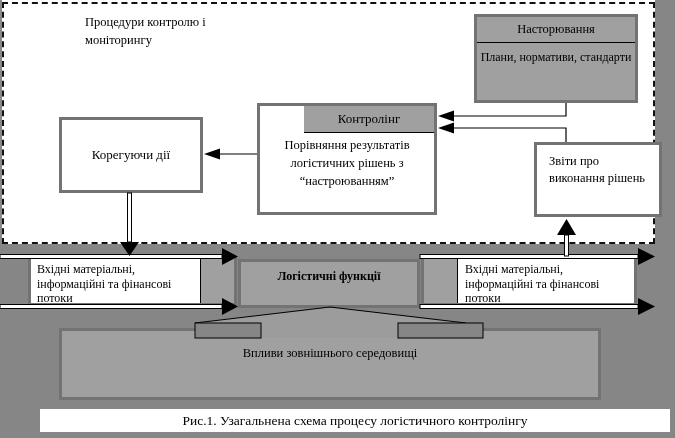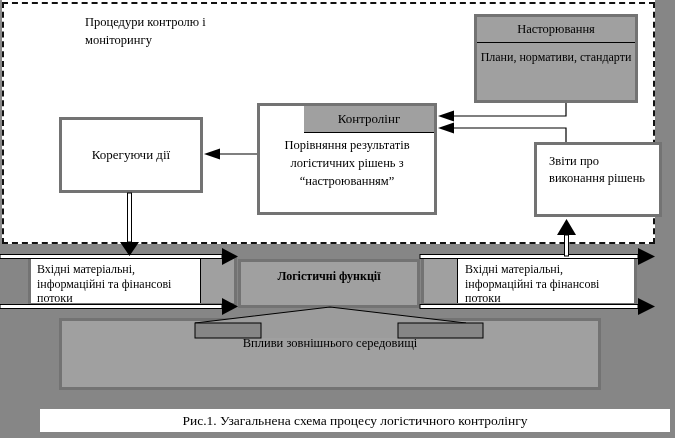--- a/index.html
+++ b/index.html
@@ -27,21 +27,21 @@
   #reports-box .inner{width:104px;}
   
   #left-flow-box{left:28px;top:256px;width:209px;height:50px;background:#fff;}
   #left-flow-gray{position:absolute;right:0;top:0;width:34px;height:100%;background:#a0a0a0;border-left:1px solid #000;box-sizing:border-box;}
   #left-flow-label{position:absolute;left:6px;top:3px;width:165px;font-size:12px;line-height:14.5px;}
   #center-flow-box{left:238px;top:259px;width:182px;height:49px;background:#a0a0a0;text-align:center;font-weight:bold;font-size:12px;padding-top:7px;}
   #right-flow-box{left:421px;top:256px;width:216px;height:50px;background:#fff;}
   #right-flow-gray{position:absolute;left:0;top:0;width:34px;height:100%;background:#a0a0a0;border-right:1px solid #000;box-sizing:border-box;}
   #right-flow-label{position:absolute;left:41px;top:3px;width:165px;font-size:12px;line-height:14.5px;}
   
-  #environment-box{left:59px;top:318px;width:542px;height:72px;background:#a0a0a0;text-align:center;padding-top:15px;font-size:12.5px;}
+  #environment-box{left:59px;top:328px;width:542px;height:72px;background:#a0a0a0;text-align:center;padding-top:15px;font-size:12.5px;}
   #caption-box{left:40px;top:409px;width:630px;height:23px;background:#fff;text-align:center;line-height:23px;font-size:13.5px;}
   
   #connectors{left:0;top:0;width:675px;height:438px;pointer-events:none;}
 </style>
 </head>
 <body>
 
 <div id="page">
 
   <div class="abs" id="left-strip"></div>

